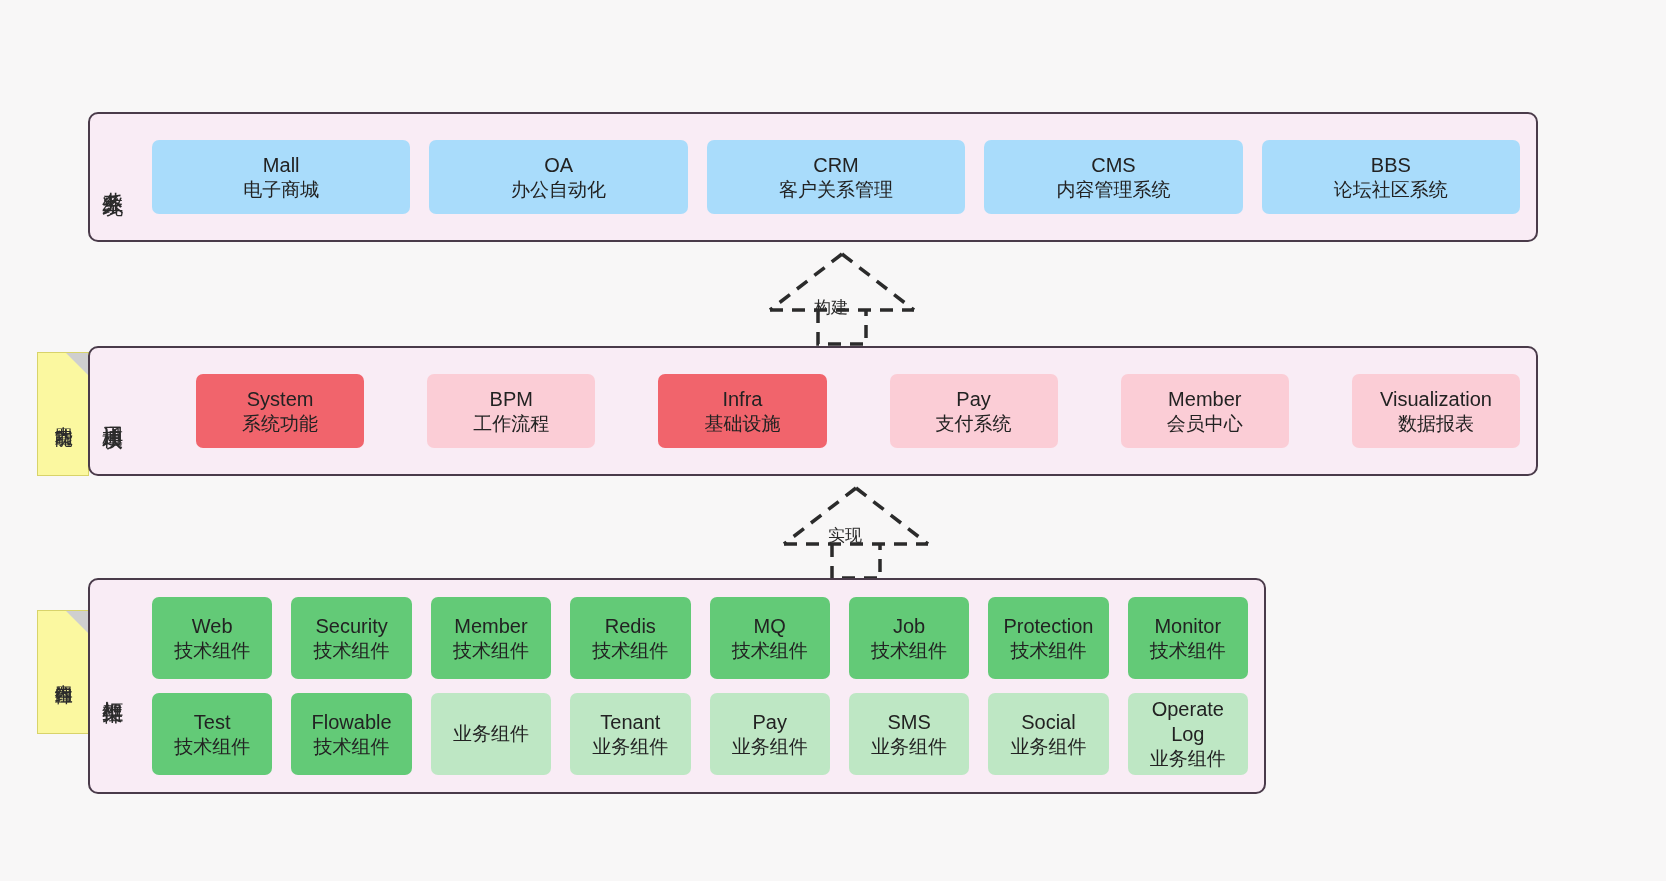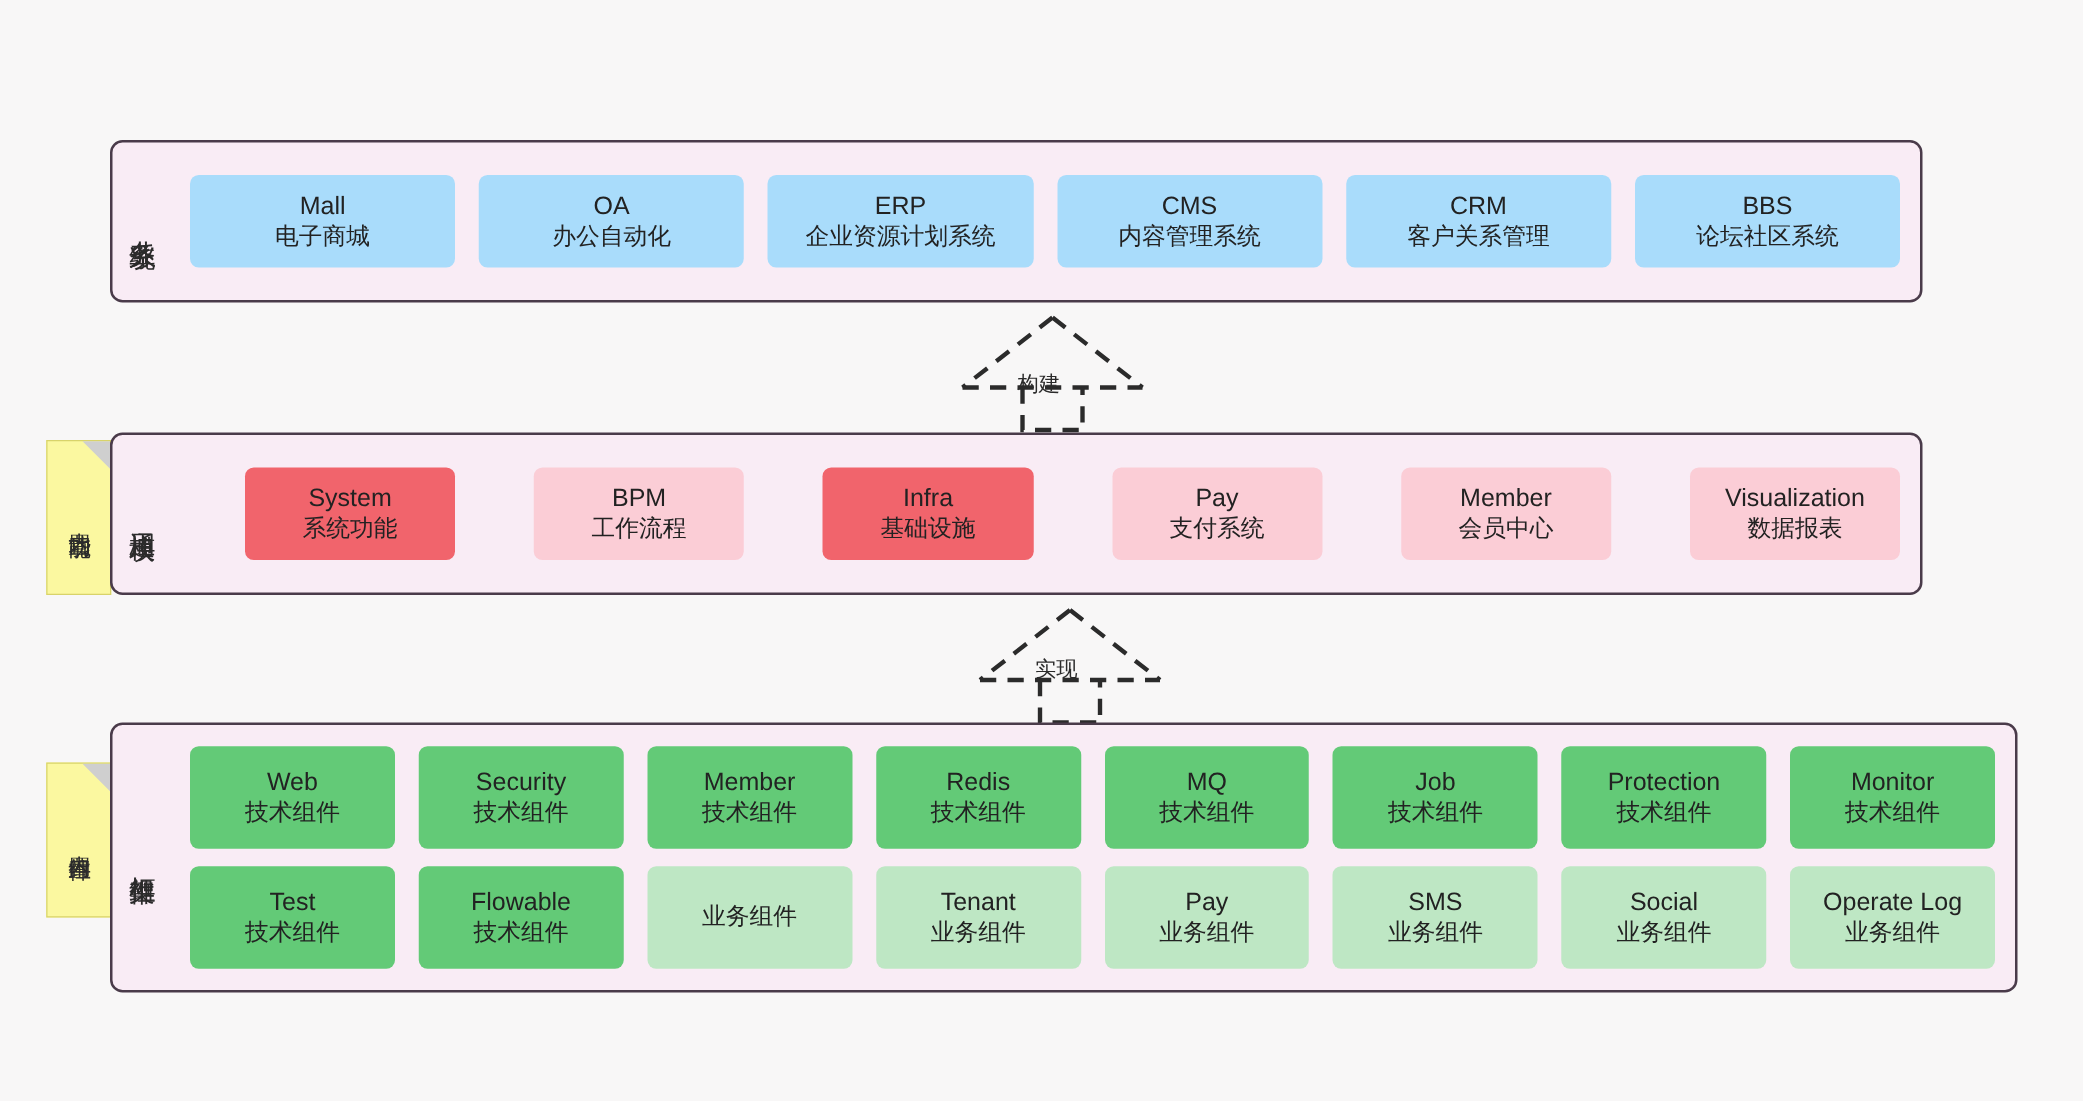--- a/index.html
+++ b/index.html
@@ -72,21 +72,21 @@
   .c-red       { background: #f1646c; }
   .c-pink      { background: #fbcdd6; }
   .c-green     { background: #63ca77; }
   .c-lightgrn  { background: #bee7c4; }
 
   
   #layer-business { left: 88px;  top: 112px; width: 1450px; height: 130px; }
   #layer-business .cell { height: 74px; }
   #layer-modules  { left: 88px;  top: 346px; width: 1450px; height: 130px; }
   #layer-modules .cell  { height: 74px; margin-left: 44px; }
-  #layer-framework{ left: 88px;  top: 578px; width: 1526px; height: 216px; }
+  #layer-framework{ left: 88px;  top: 578px; width: 1178px; height: 216px; }
   #layer-framework .cell { height: 82px; }
 
   
   .note {
     position: absolute;
     background: #fbf8a0;
     border: 1px solid #d8d36a;
     display: flex;
     align-items: center;
     justify-content: center;
@@ -136,30 +136,26 @@
       <div class="row">
         <div class="cell c-blue">
           <span class="en">Mall</span>
           <span class="cn">电子商城</span>
         </div>
         <div class="cell c-blue">
           <span class="en">OA</span>
           <span class="cn">办公自动化</span>
         </div>
         <div class="cell c-blue">
-          <span class="en">ERP</span>
-          <span class="cn">企业资源计划系统</span>
+          <span class="en">CRM</span>
+          <span class="cn">客户关系管理</span>
         </div>
         <div class="cell c-blue">
           <span class="en">CMS</span>
           <span class="cn">内容管理系统</span>
-        </div>
-        <div class="cell c-blue">
-          <span class="en">CRM</span>
-          <span class="cn">客户关系管理</span>
         </div>
         <div class="cell c-blue">
           <span class="en">BBS</span>
           <span class="cn">论坛社区系统</span>
         </div>
       </div>
     </div>
   </div>
 
   <div class="connector" id="conn-build">

